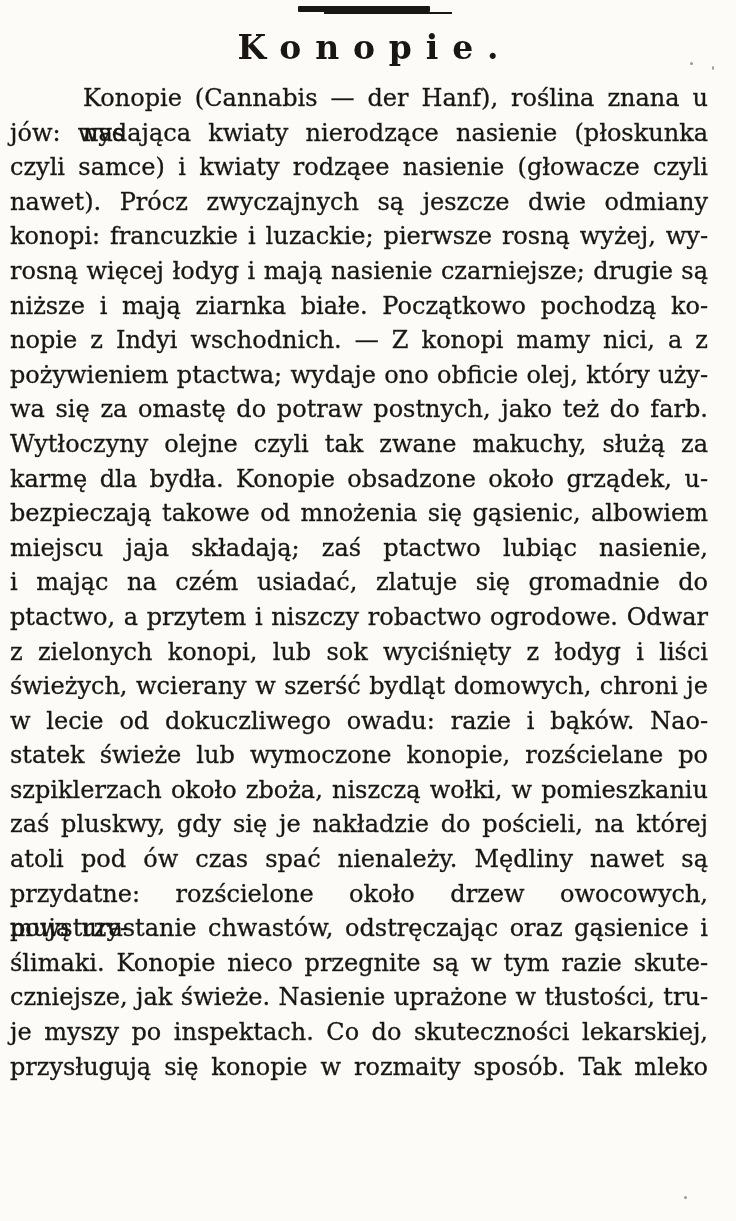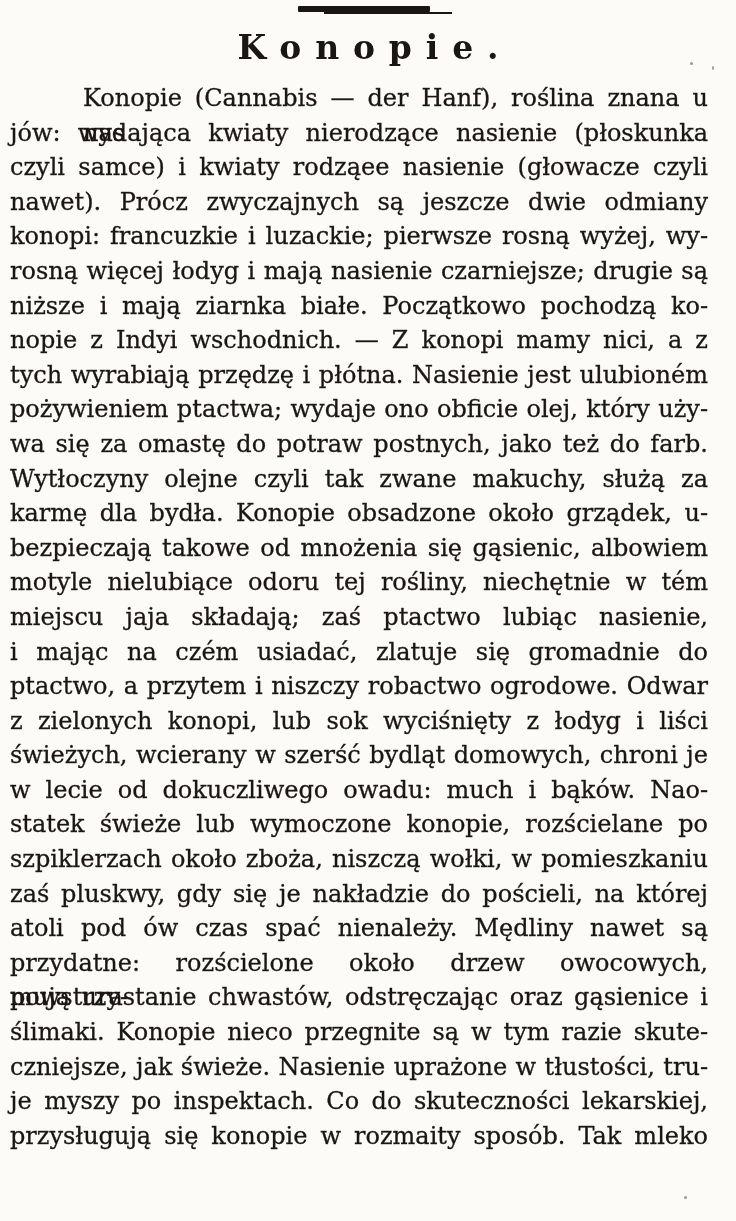--- a/index.html
+++ b/index.html
@@ -69,33 +69,31 @@
   <h1 class="title">Konopie.</h1>
   <div class="body">
       <div class="line indent">Konopie (Cannabis — der Hanf), roślina znana u nas</div>
       <div class="line">jów: wydająca kwiaty nierodzące nasienie (płoskunka</div>
       <div class="line">czyli samce) i kwiaty rodząee nasienie (głowacze czyli</div>
       <div class="line">nawet).  Prócz zwyczajnych są jeszcze dwie odmiany</div>
       <div class="line">konopi: francuzkie i luzackie; pierwsze rosną wyżej, wy-</div>
       <div class="line">rosną więcej łodyg i mają nasienie czarniejsze; drugie są</div>
       <div class="line">niższe i mają ziarnka białe.  Początkowo pochodzą ko-</div>
       <div class="line">nopie z Indyi wschodnich. — Z konopi mamy nici, a z</div>
-      <div class="line">tych wyrabiają przędzę i płótna. Nasienie jest ulubioném</div>
       <div class="line">pożywieniem ptactwa; wydaje ono obficie olej, który uży-</div>
       <div class="line">wa się za omastę do potraw postnych, jako też do farb.</div>
       <div class="line">Wytłoczyny olejne czyli tak zwane makuchy, służą za</div>
       <div class="line">karmę dla bydła.  Konopie obsadzone około grządek, u-</div>
       <div class="line">bezpieczają takowe od mnożenia się gąsienic, albowiem</div>
-      <div class="line">motyle nielubiące odoru tej rośliny, niechętnie w tém</div>
       <div class="line">miejscu jaja składają; zaś ptactwo lubiąc nasienie,</div>
       <div class="line">i mając na czém usiadać, zlatuje się gromadnie do</div>
       <div class="line">ptactwo, a przytem i niszczy robactwo ogrodowe.  Odwar</div>
       <div class="line">z zielonych konopi, lub sok wyciśnięty z łodyg i liści</div>
       <div class="line">świeżych, wcierany w szerść bydląt domowych, chroni je</div>
-      <div class="line">w lecie od dokuczliwego owadu: much i bąków.  Nao-</div>
+      <div class="line">w lecie od dokuczliwego owadu: razie i bąków.  Nao-</div>
       <div class="line">statek świeże lub wymoczone konopie, rozścielane po</div>
       <div class="line">szpiklerzach około zboża, niszczą wołki, w pomieszkaniu</div>
       <div class="line">zaś pluskwy, gdy się je nakładzie do pościeli, na której</div>
       <div class="line">atoli pod ów czas spać nienależy.  Mędliny nawet są</div>
       <div class="line">przydatne: rozścielone około drzew owocowych, powstrzy-</div>
       <div class="line">mują urastanie chwastów, odstręczając oraz gąsienice i</div>
       <div class="line">ślimaki.  Konopie nieco przegnite są w tym razie skute-</div>
       <div class="line">czniejsze, jak świeże.  Nasienie uprażone w tłustości, tru-</div>
       <div class="line">je myszy po inspektach.  Co do skuteczności lekarskiej,</div>
       <div class="line">przysługują się konopie w rozmaity sposób.  Tak mleko</div>

